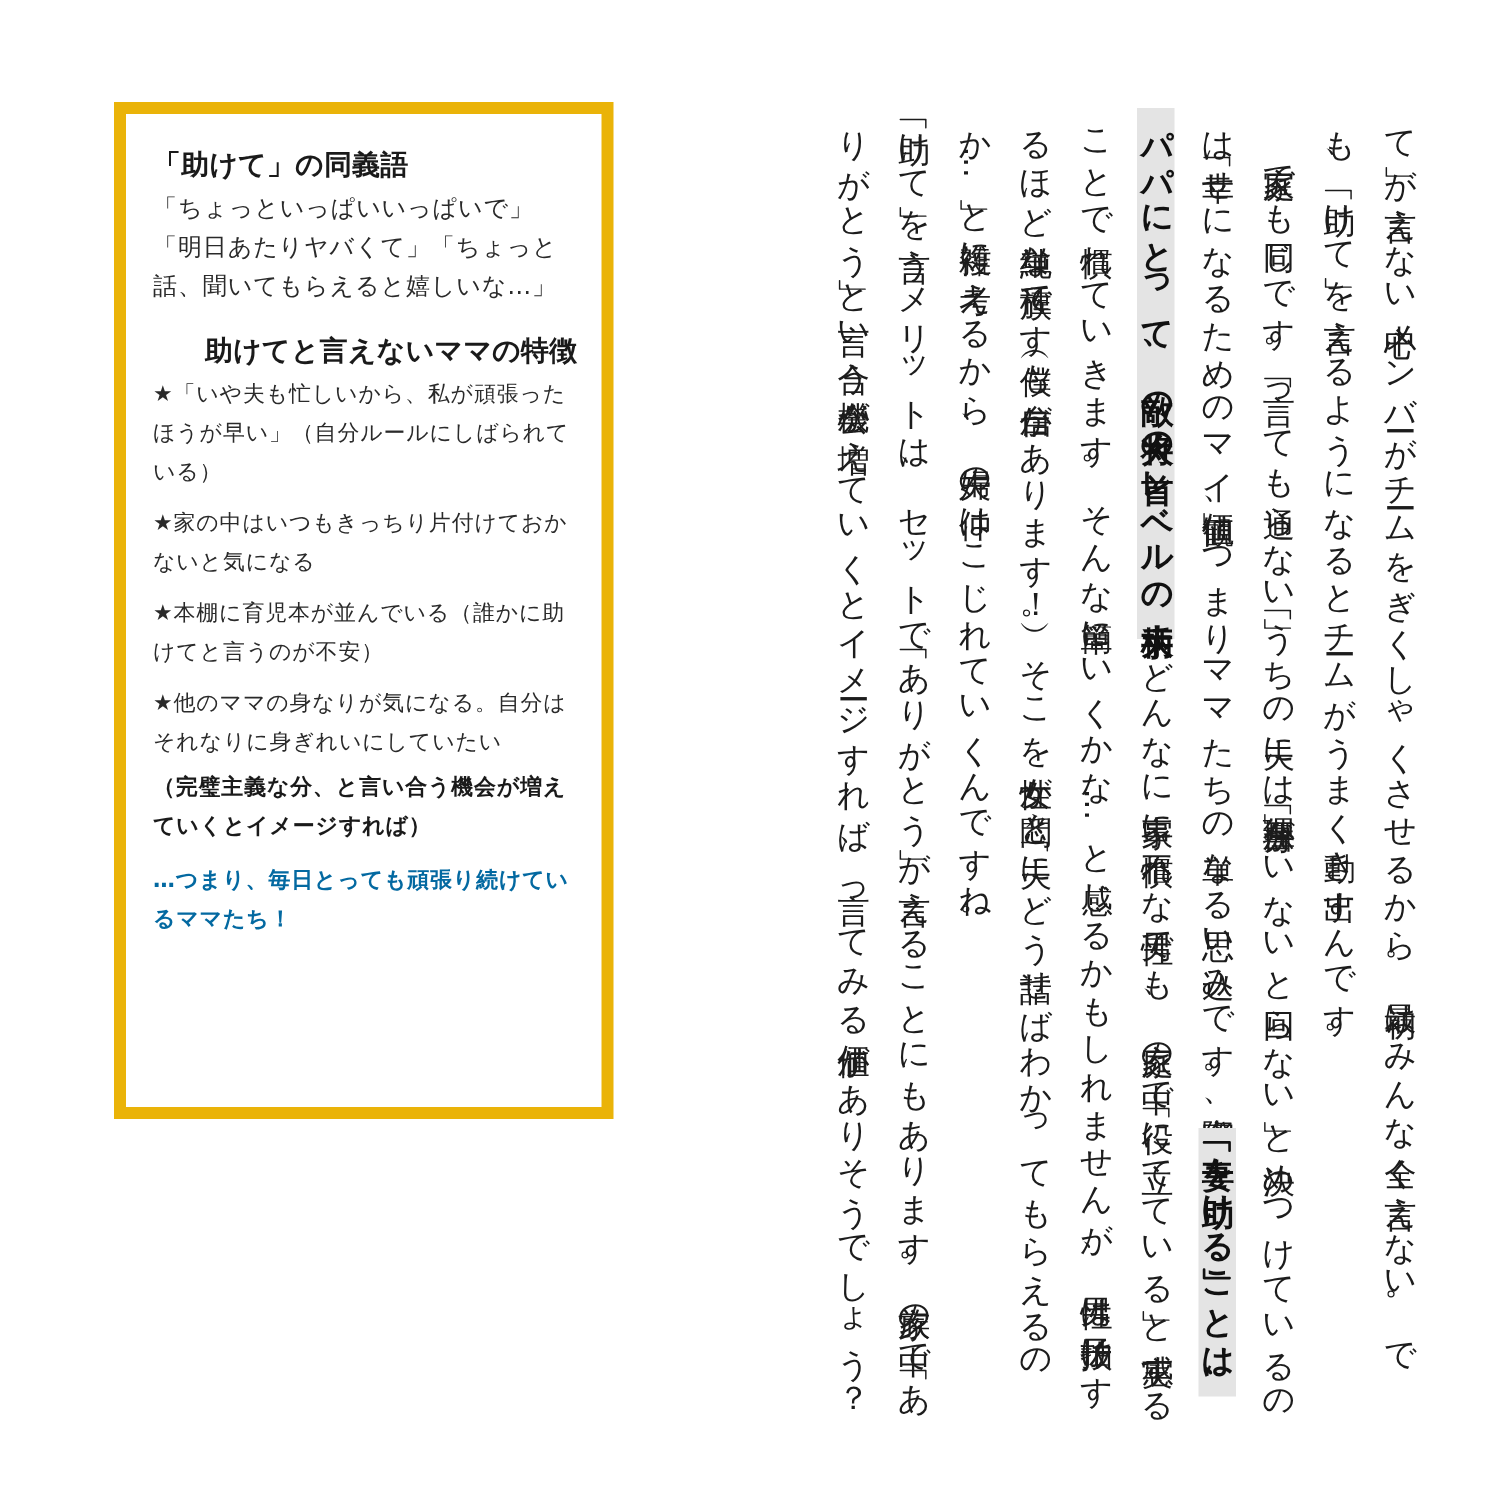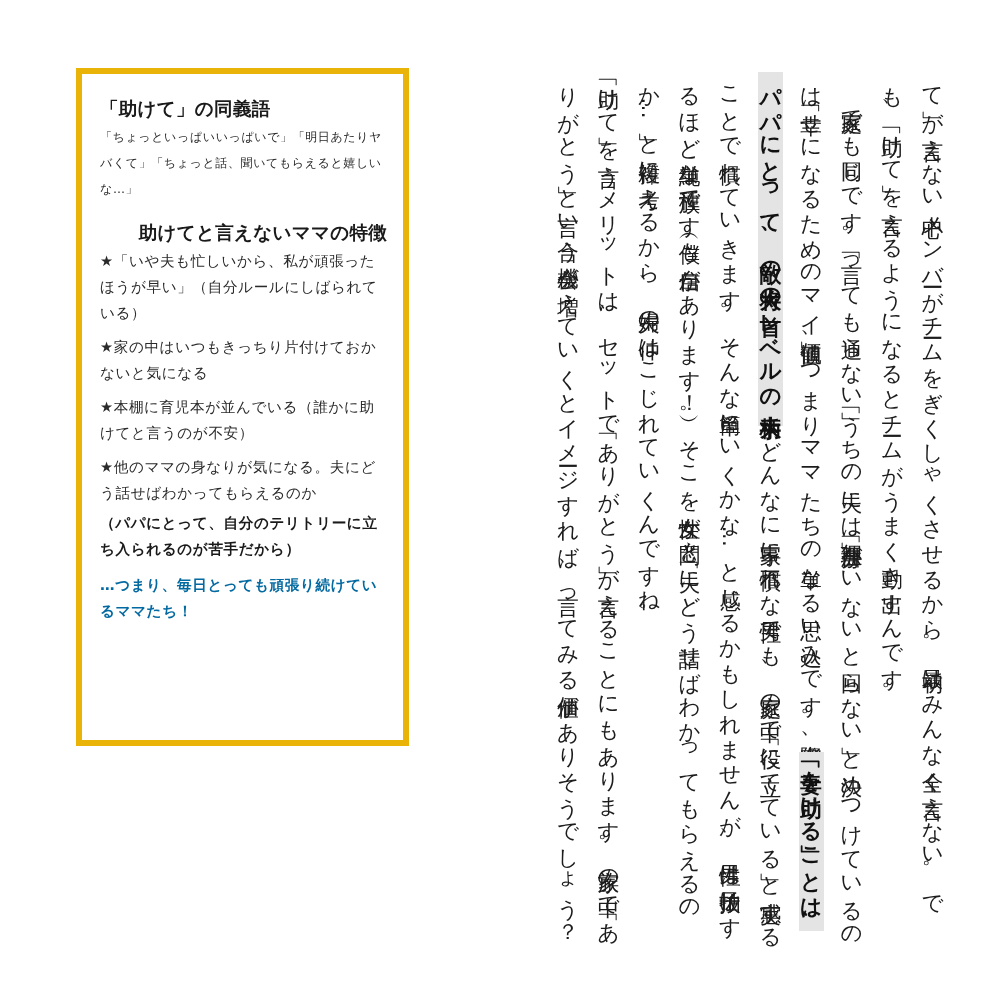--- a/index.html
+++ b/index.html
@@ -14,35 +14,35 @@
       position: relative;
       font-family: "DejaVu Sans", sans-serif;
       color: #1a1a1a;
     }
     .sidebox {
       position: absolute;
       left: 76px;
       top: 68px;
       width: 333px;
       height: 678px;
-      border: 6px solid #eab308;
+      border: 8px solid #eab308;
       box-sizing: border-box;
       padding: 22px 16px 0 18px;
     }
     .sidebox h2 {
       margin: 0;
       font-size: 18.5px;
       font-weight: bold;
       line-height: 26px;
       letter-spacing: 0.3px;
       color: #1a1a1a;
     }
     .sidebox .synonyms {
       margin: 2px 0 0 0;
-      font-size: 12px;
+      font-size: 16px;
       line-height: 26px;
       letter-spacing: 0.6px;
       color: #2a2a2a;
     }
     .sidebox .h-traits {
       margin-top: 18px;
       text-align: right;
     }
     .trait {
       margin: 2px 0 8px 0;
@@ -100,22 +100,22 @@
 
 <div class="sidebox">
   <h2>「助けて」の同義語</h2>
   <p class="synonyms">「ちょっといっぱいいっぱいで」「明日あたりヤバくて」「ちょっと話、聞いてもらえると嬉しいな…」</p>
 
   <h2 class="h-traits">助けてと言えないママの特徴</h2>
   <p class="trait">★「いや夫も忙しいから、私が頑張ったほうが早い」（自分ルールにしばられている）</p>
   <p class="trait">★家の中はいつもきっちり片付けておかないと気になる</p>
   <p class="trait">★本棚に育児本が並んでいる（誰かに助けてと言うのが不安）</p>
   <div class="trait">
-    <span>★他のママの身なりが気になる。夫にどう話せばわかってもらえるのか</span>
-    <span class="trait-note">（パパにとって、自分のテリトリーに立ち入られるのが苦手だから）</span>
+    <span>★他のママの身なりが気になる。自分はそれなりに身ぎれいにしていたい</span>
+    <span class="trait-note">（完璧主義な分、と言い合う機会が増えていくとイメージすれば）</span>
   </div>
   <p class="conclusion">…つまり、毎日とっても頑張り続けているママたち！</p>
 </div>
 
 <div class="vbody">
   <p>て」が言えない中心メンバーがチームをぎくしゃくさせるから。最初はみんな全く言えない。でも、「助けて」を言えるようになるとチームがうまく動き出すんです。</p>
   <p class="indent"><span>家庭でも同じです。「言っても通らない」「うちの夫には無理」「自分がいないと回らない」と決めつけているのは「幸せになるためのマイ価値観」、つまりママたちの単なる思い込みです。実際、</span><span class="hl">「妻を助ける」ことは、パパにとって、敵の大将の首レベルの大手柄！</span><span>どんなに家事に不慣れな男性でも、家庭の中で「役に立てている」と実感することで慣れていきます。そんな簡単にいくかな…と感じるかもしれませんが、男性は拍子抜けするほど単純な種族です（僕も自信があります！）。そこを女性が悶々と「夫にどう話せばわかってもらえるのか…」と複雑に考えるから、夫婦の仲はこじれていくんですね。</span></p>
   <p>「助けて」を言うメリットは、セットで「ありがとう」が言えることにもあります。家族の中で「ありがとう」と言い合う機会が増えていくとイメージすれば、言ってみる価値がありそうでしょう？</p>
 </div>
 

